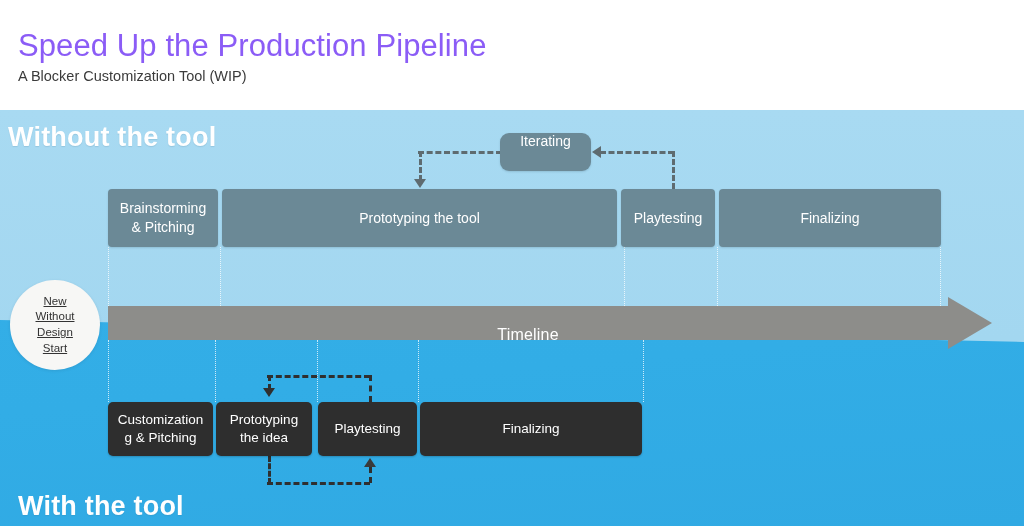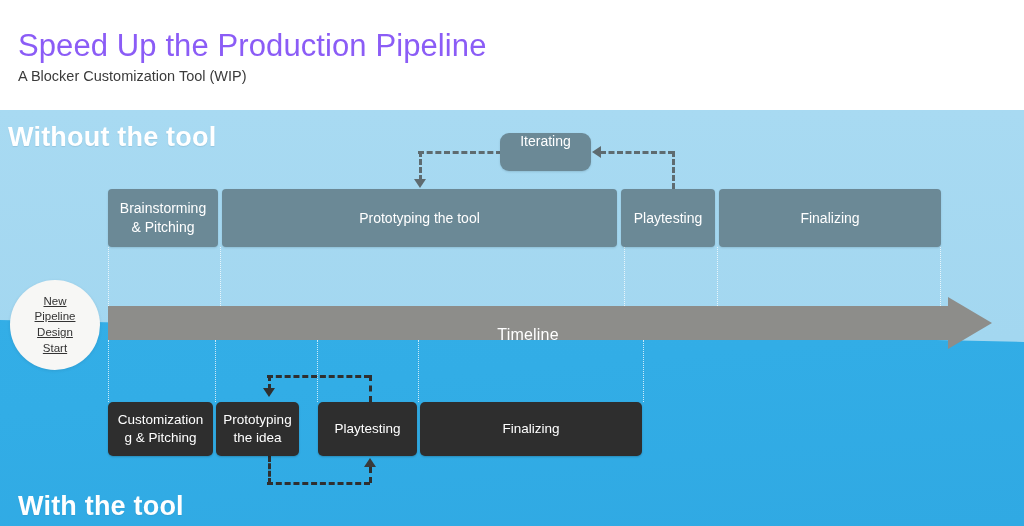--- a/index.html
+++ b/index.html
@@ -330,21 +330,21 @@
 
     <div class="timeline-wrap">
       <div class="timeline-bar"></div>
       <div class="timeline-head"></div>
       <div class="timeline-label">Timeline</div>
     </div>
 
     <div class="start-circle">
       <span>
         <span>New</span><br>
-        <span>Pipeline</span><br>
+        <span>Without</span><br>
         <span>Design</span><br>
         <span>Start</span>
       </span>
     </div>
 
     <div class="dash-h-dark" style="left:267px; top:265px; width:103px;"></div>
     <div class="dash-v-dark" style="left:268px; top:265px; height:15px;"></div>
     <div class="arrow-down-dark" style="left:263px; top:278px;"></div>
     <div class="dash-v-dark" style="left:369px; top:265px; height:27px;"></div>
 
@@ -353,21 +353,21 @@
     <div class="dash-v-dark" style="left:369px; top:357px; height:16px;"></div>
     <div class="arrow-up" style="left:364px; top:348px;"></div>
 
     <div class="row-bottom">
       <div class="phase-bottom" style="left:0px; width:105px;">
         <span>
           <span>Customization</span><br>
           <span>g &amp; Pitching</span>
         </span>
       </div>
-      <div class="phase-bottom" style="left:108px; width:83px;">
+      <div class="phase-bottom" style="left:108px; width:96px;">
         <span>
           <span>Prototyping</span><br>
           <span>the idea</span>
         </span>
       </div>
       <div class="phase-bottom" style="left:210px; width:99px;">
         <span>Playtesting</span>
       </div>
       <div class="phase-bottom" style="left:312px; width:222px;">
         <span>Finalizing</span>

